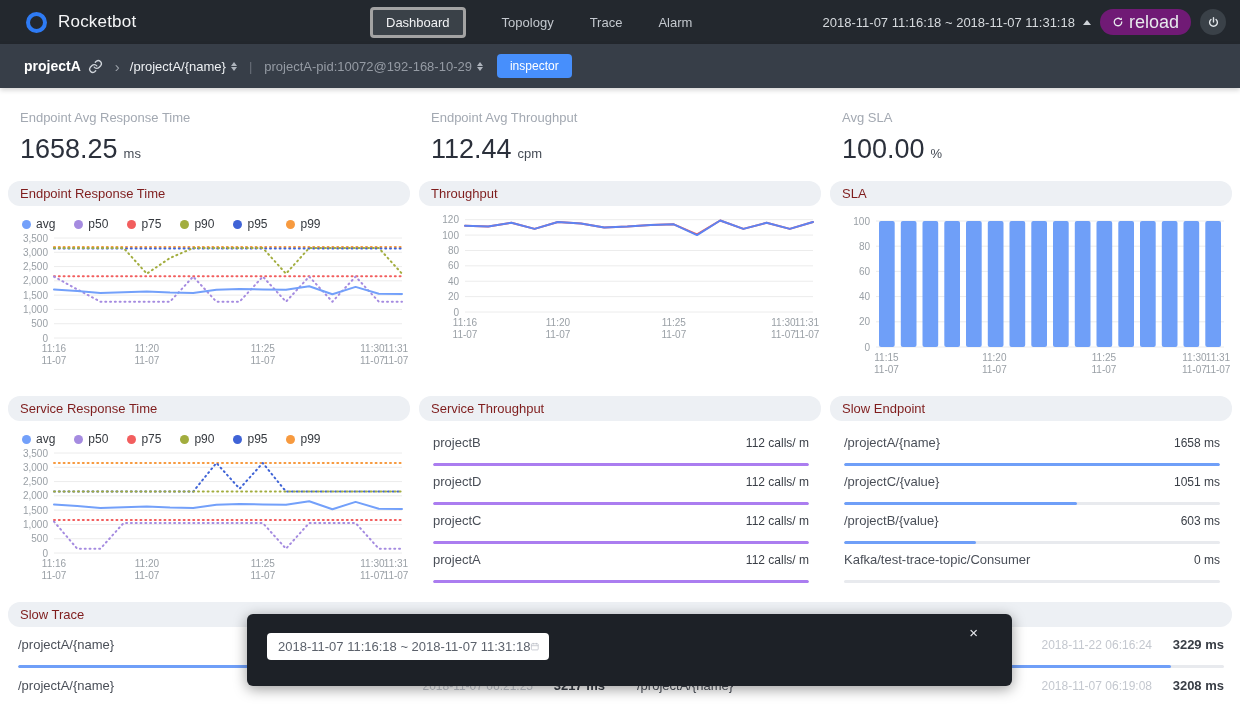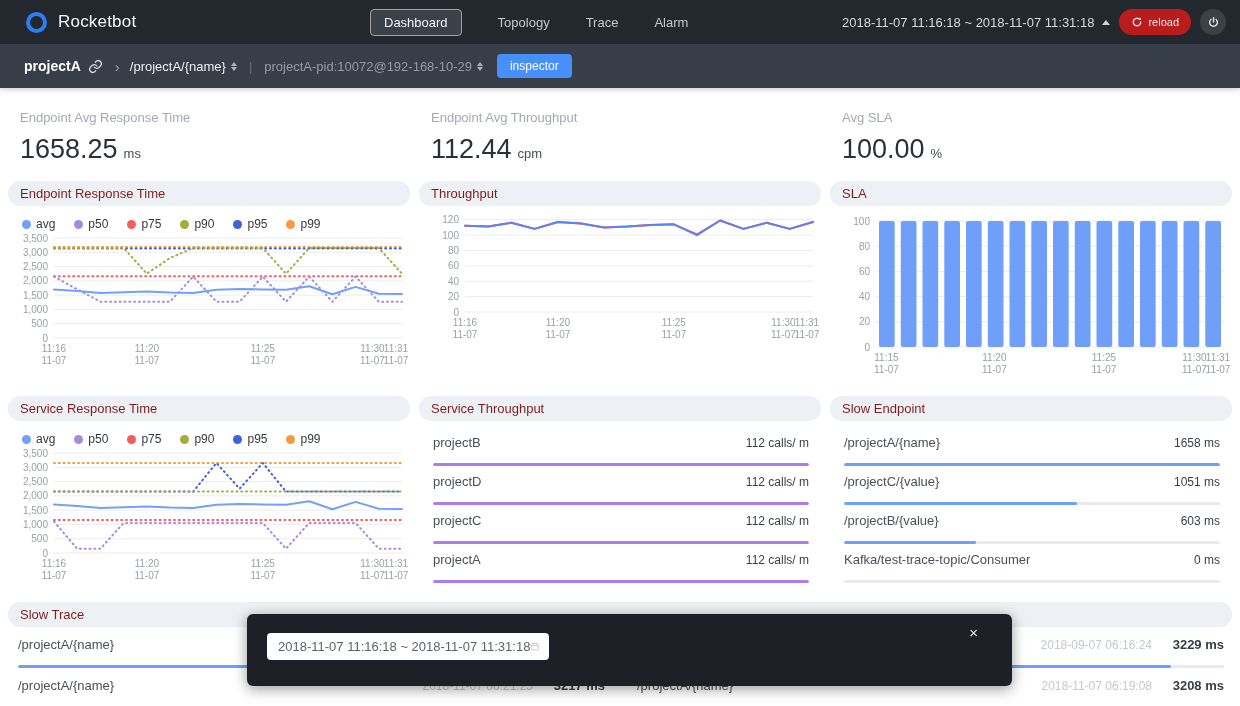--- a/index.html
+++ b/index.html
@@ -7,25 +7,25 @@
   body {
     width:1240px; height:706px; overflow:hidden; position:relative;
     font-family:"Liberation Sans", sans-serif; background:#fff;
   }
   
   .navbar { height:44px; background:#23282e; display:flex; align-items:center; padding:0 14px; position:relative; }
   .logo { width:21px; height:21px; border:4px solid #2e7bf4; border-radius:50%; margin-left:12px; }
   .brand { color:#f5f6f7; font-size:17px; margin-left:11px; letter-spacing:.2px; }
   .nav-tabs { position:absolute; left:370px; display:flex; align-items:center; gap:36px; }
   .nav-tab { color:#c3c8ce; font-size:13px; cursor:pointer; }
-  .nav-tab.active { background:#3a4148; border:1px solid #a3a3a3; border-radius:4px; padding:5px 13px; color:#f2f3f5; }
+  .nav-tab.active { background:#3a4148; border:3px solid #a3a3a3; border-radius:4px; padding:5px 13px; color:#f2f3f5; }
   .nav-right { margin-left:auto; display:flex; align-items:center; gap:9px; }
   .time-range { color:#d6dade; font-size:13px; display:flex; align-items:center; gap:8px; cursor:pointer; }
   .caret-up { width:0; height:0; border-left:4px solid transparent; border-right:4px solid transparent; border-bottom:5px solid #cfd3d8; display:inline-block; }
-  .pill-btn { background:#b91c1c; border-radius:14px; height:26px; display:flex; align-items:center; gap:5px; padding:0 12px; color:#e7eaed; font-size:11px; cursor:pointer; }
+  .pill-btn { background:#701a75; border-radius:14px; height:26px; display:flex; align-items:center; gap:5px; padding:0 12px; color:#e7eaed; font-size:18px; cursor:pointer; }
   .round-btn { background:#3a4148; border-radius:50%; width:26px; height:26px; display:flex; align-items:center; justify-content:center; cursor:pointer; }
   
   .subheader { height:44px; background:#373e48; display:flex; align-items:center; padding:0 16px; box-shadow:0 2px 5px rgba(0,0,0,.18); position:relative; z-index:5; }
   .service-name { color:#fff; font-weight:bold; font-size:14px; margin-left:8px; }
   .link-icon { margin-left:7px; display:flex; }
   .crumb-chev { color:#9aa0a8; font-size:15px; margin:0 10px 0 12px; }
   .selector { display:flex; align-items:center; gap:5px; cursor:pointer; }
   .selector .sel-text { color:#edf0f3; font-size:13px; }
   .selector.dim .sel-text { color:#959ba4; }
   .updown { display:flex; flex-direction:column; gap:1px; }
@@ -452,21 +452,21 @@
             <span class="trace-time"></span>
             <span class="trace-dur"></span>
           </div>
           <div class="trace-bar-track">
             <div class="rank-bar" style="width: 100%; background: rgb(111, 159, 248);"></div>
           </div>
         </div>
         <div class="trace-item">
           <div class="trace-top">
             <span class="trace-name">/projectA/{name}</span>
-            <span class="trace-time">2018-09-07 06:16:24</span>
+            <span class="trace-time">2018-11-22 06:16:24</span>
             <span class="trace-dur">3229 ms</span>
           </div>
           <div class="trace-bar-track">
             <div class="rank-bar" style="width: 91%; background: rgb(111, 159, 248);"></div>
           </div>
         </div>
         <div class="trace-item">
           <div class="trace-top">
             <span class="trace-name">/projectA/{name}</span>
             <span class="trace-time">2018-11-07 06:21:25</span>

